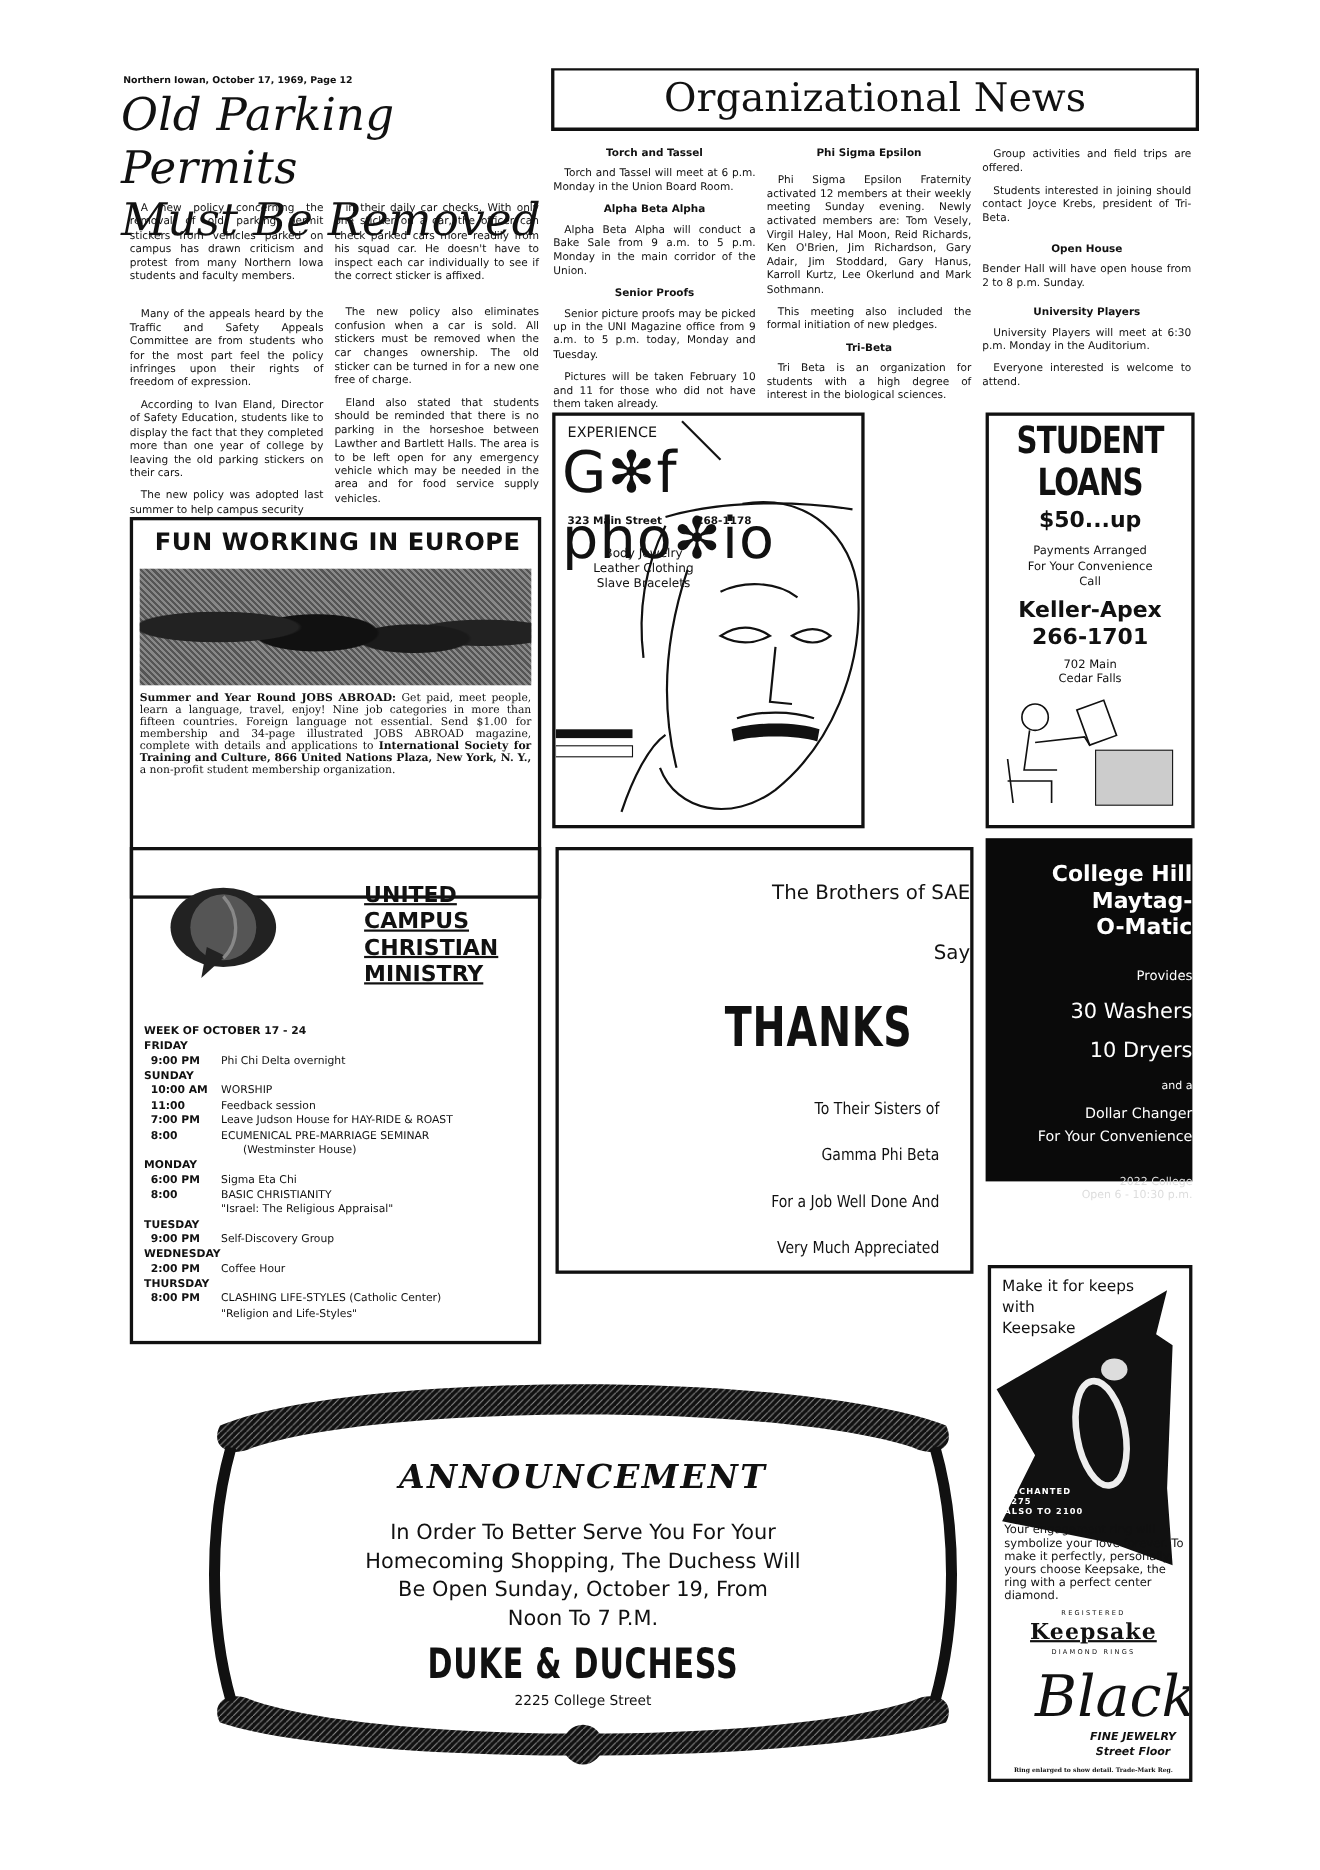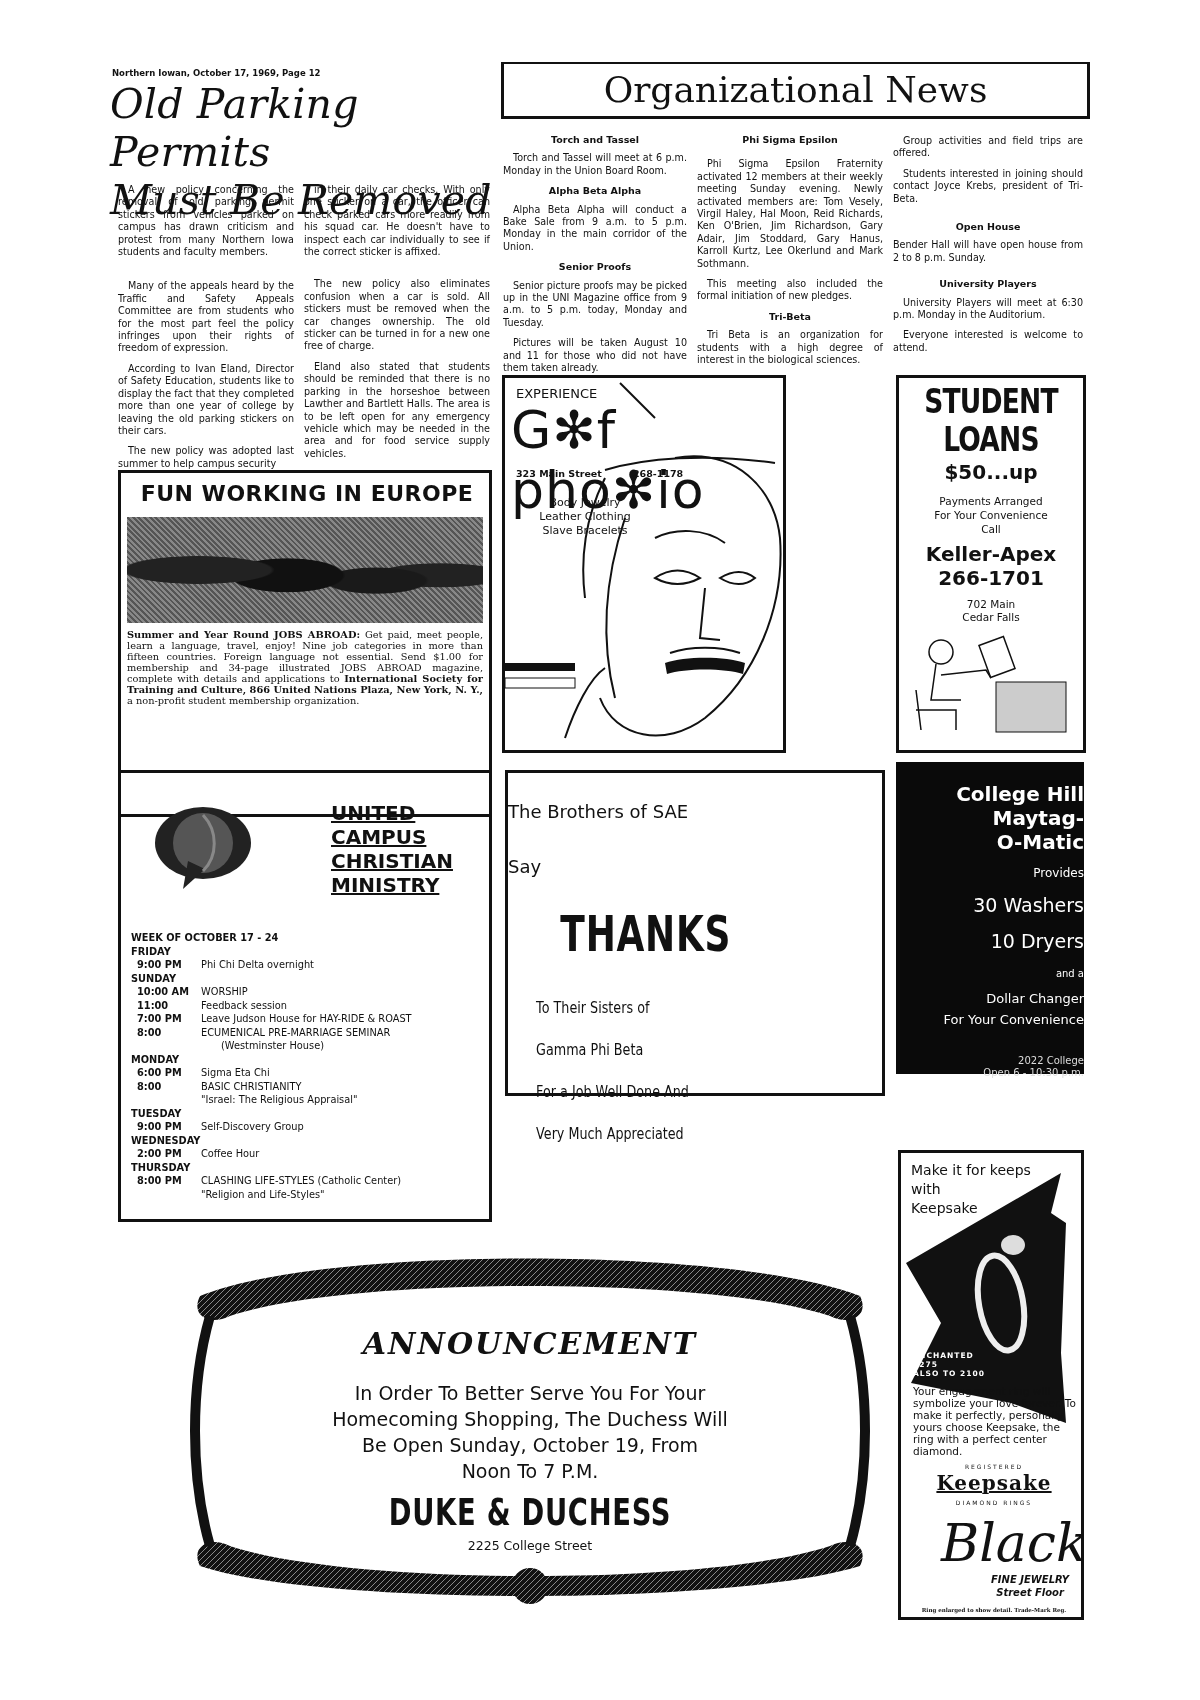--- a/index.html
+++ b/index.html
@@ -36,29 +36,29 @@
   
   .uccm { left: 118px; top: 770px; width: 374px; height: 452px; }
   .uccm .logo { position: absolute; left: 22px; top: 28px; width: 120px; height: 90px; }
   .uccm .name { position: absolute; left: 210px; top: 28px; font-weight: bold; font-size: 20px; line-height: 24px; text-decoration: underline; }
   .uccm .sched { position: absolute; left: 10px; top: 158px; font-size: 9.8px; line-height: 13.5px; }
   .uccm .day { font-weight: bold; }
   .uccm .row { display: flex; }
   .uccm .t { width: 70px; padding-left: 6px; font-weight: bold; box-sizing: border-box; }
   .uccm .e { width: 280px; }
   
-  .sae { left: 505px; top: 770px; width: 380px; height: 326px; text-align: left; }
+  .sae { left: 505px; top: 770px; width: 380px; height: 388px; text-align: right; }
   .sae .l1 { margin-top: 28px; font-size: 18px; }
   .sae .l2 { margin-top: 34px; font-size: 18px; }
   .sae .l3 { margin-top: 28px; font-weight: bold; font-size: 50px; letter-spacing: 1px; transform: scaleX(0.72); font-family: "DejaVu Sans", sans-serif; }
   .sae .cond { font-size: 15px; transform: scaleX(0.85); margin-top: 24px; }
   
   .maytag { left: 896px; top: 762px; width: 188px; height: 312px; background: #0a0a0a; color: #fff; text-align: right; }
   .maytag .t { font-weight: bold; font-size: 20px; line-height: 24px; margin-top: 20px; }
-  .maytag .p { font-size: 12px; margin-top: 12px; }
+  .maytag .p { font-size: 12px; margin-top: 26px; }
   .maytag .big { font-size: 19px; margin-top: 14px; }
   .maytag .s { font-size: 10px; margin-top: 16px; }
   .maytag .m { font-size: 13px; margin-top: 12px; }
   .maytag .tiny { font-size: 10px; line-height: 12px; margin-top: 28px; color: #ddd; }
   
   .keep { left: 898px; top: 1150px; width: 186px; height: 470px; overflow: hidden; }
   .keep .head { position: absolute; left: 10px; top: 8px; font-size: 14px; line-height: 19px; }
   .keep svg.tri { position: absolute; left: 0; top: 0; }
   .keep .ench { position: absolute; left: 12px; top: 198px; font-size: 7.5px; font-weight: bold; letter-spacing: 1px; line-height: 9px; }
   .keep .body { position: absolute; left: 12px; top: 232px; width: 170px; font-size: 10.5px; line-height: 12px; }
@@ -99,21 +99,21 @@
 
 <div class="abs org-title">Organizational News</div>
 
 <div class="abs col" style="left:503px; top:130px; width:184px;">
   <h4>Torch and Tassel</h4>
   <p>Torch and Tassel will meet at 6 p.m. Monday in the Union Board Room.</p>
   <h4>Alpha Beta Alpha</h4>
   <p>Alpha Beta Alpha will conduct a Bake Sale from 9 a.m. to 5 p.m. Monday in the main corridor of the Union.</p>
   <h4>Senior Proofs</h4>
   <p>Senior picture proofs may be picked up in the UNI Magazine office from 9 a.m. to 5 p.m. today, Monday and Tuesday.</p>
-  <p>Pictures will be taken August 10 and 11 for those who did not have them taken already.</p>
+  <p>Pictures will be taken February 10 and 11 for those who did not have them taken already.</p>
 </div>
 <div class="abs col" style="left:697px; top:130px; width:186px;">
   <h4 style="margin-bottom:12px;">Phi Sigma Epsilon</h4>
   <p>Phi Sigma Epsilon Fraternity activated 12 members at their weekly meeting Sunday evening. Newly activated members are: Tom Vesely, Virgil Haley, Hal Moon, Reid Richards, Ken O'Brien, Jim Richardson, Gary Adair, Jim Stoddard, Gary Hanus, Karroll Kurtz, Lee Okerlund and Mark Sothmann.</p>
   <p>This meeting also included the formal initiation of new pledges.</p>
   <h4>Tri-Beta</h4>
   <p>Tri Beta is an organization for students with a high degree of interest in the biological sciences.</p>
 </div>
 <div class="abs col" style="left:893px; top:135px; width:190px;">
   <p>Group activities and field trips are offered.</p>

